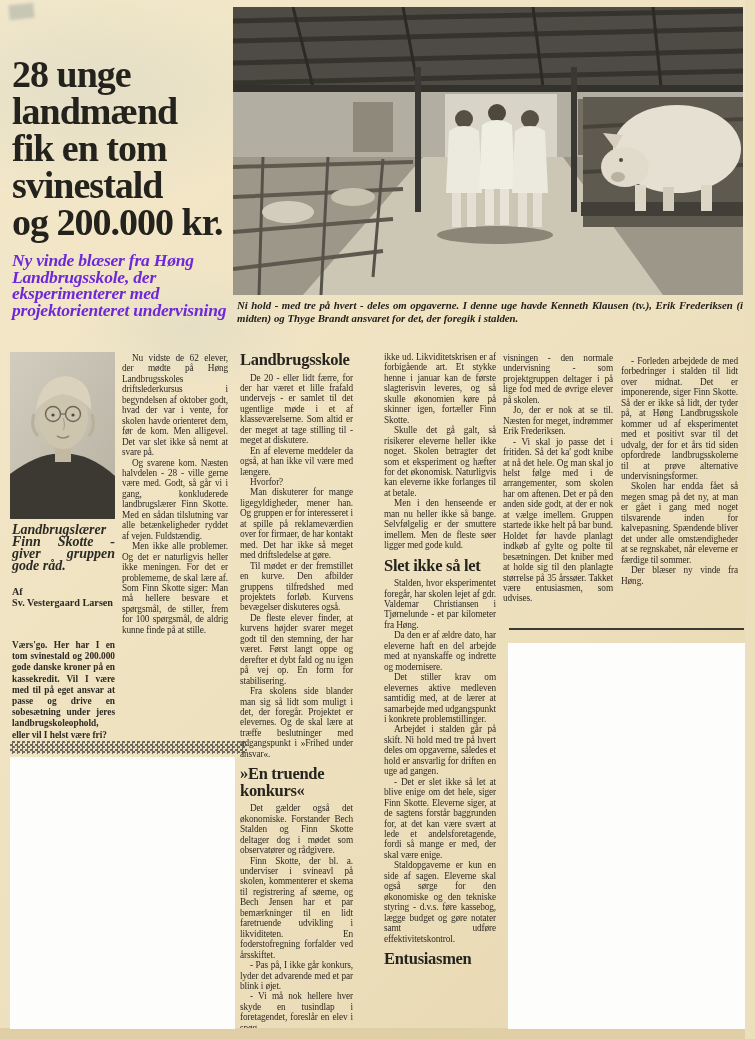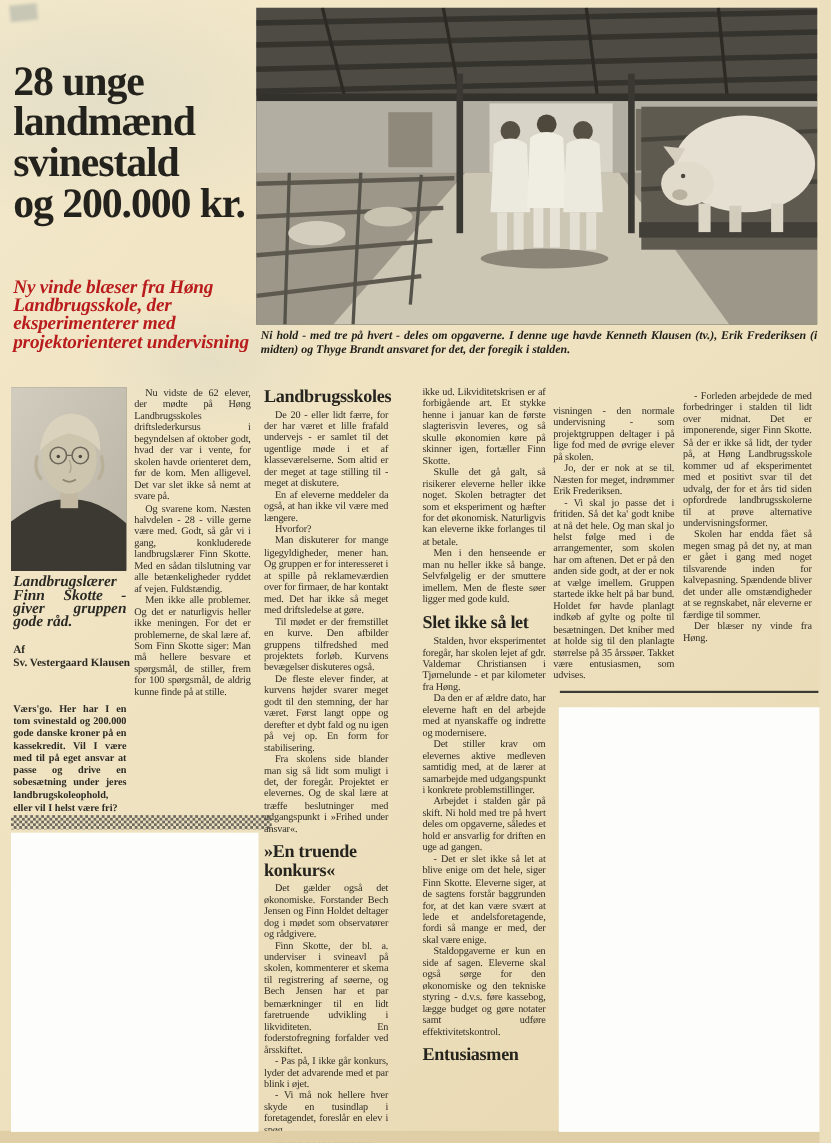--- a/index.html
+++ b/index.html
@@ -18,21 +18,21 @@
   }
   .smudge{position:absolute;left:9px;top:4px;width:25px;height:15px;background:#98a29d;opacity:.45;filter:blur(1.5px);transform:rotate(-6deg);}
   .edge-bottom{position:absolute;left:0;top:1028px;width:755px;height:11px;background:#e0cfa6;}
   .edge-right{position:absolute;left:745px;top:0;width:10px;height:1039px;background:#ecdfbd;}
 
   
   .headline{position:absolute;left:12px;top:56px;width:226px;color:#24221d;}
   .hl-line{font-weight:bold;font-size:38px;line-height:37px;letter-spacing:-1px;}
   .subhead{position:absolute;left:12px;top:252px;width:233px;
     font-weight:bold;font-style:italic;font-size:17.5px;line-height:16.5px;
-    letter-spacing:-0.2px;color:#b91c1c;}
+    letter-spacing:-0.2px;color:#6d28d9;}
 
   
   .photo-main{position:absolute;left:233px;top:7px;width:510px;height:288px;background:#8d897f;box-shadow:0 0 0 1px #6d695f inset;}
   .photo-caption{position:absolute;left:237px;top:299px;width:506px;
     font-weight:bold;font-style:italic;font-size:10.8px;line-height:13px;
     text-align:justify;color:#23211c;}
 
   
   .photo-portrait{position:absolute;left:10px;top:352px;width:105px;height:166px;background:#c9c4b6;box-shadow:0 0 0 1px #8a8577 inset;}
   .cap1{position:absolute;left:12px;top:524px;width:103px;
@@ -45,41 +45,42 @@
   .col{position:absolute;font-size:9.3px;line-height:10.45px;letter-spacing:-0.12px;
     text-align:justify;color:#2e2b25;}
   .col p{margin:0;}
   .col p.ind{text-indent:10px;}
   .col .sec{font-weight:bold;font-size:16.5px;line-height:16.5px;letter-spacing:-0.3px;margin:7px 0 4px;text-align:left;color:#26241e;}
   .col .sec.first{margin-top:0;}
   .q{}
   #c2{left:122px;top:353px;width:106px;}
   #c3{left:240px;top:352px;width:113px;}
   #c4{left:384px;top:352px;width:112px;}
-  #c5{left:503px;top:353px;width:110px;margin-top:16px;}
+  #c5{left:503px;top:353px;width:110px;}
   #c6{left:621px;top:356px;width:117px;}
 
   
   .halftone{position:absolute;left:10px;top:741px;width:237px;height:13px;
     background:repeating-conic-gradient(#4c4b46 0% 25%, rgba(0,0,0,0) 0% 50%);
     background-size:5px 5px;opacity:.8;z-index:5;}
   .wbox{position:absolute;background:#fdfdfb;z-index:6;}
   .wbox.bl{left:10px;top:757px;width:225px;height:272px;}
   .wbox.br{left:508px;top:643px;width:237px;height:386px;}
   .endrule{position:absolute;left:509px;top:628px;width:235px;height:2px;background:#3c3a34;z-index:7;}
 </style>
 </head>
 <body>
 
 <div class="page"></div>
 <div class="smudge"></div>
 
 <div class="headline">
   <div class="hl-line">28 unge</div>
   <div class="hl-line">landmænd</div>
+  <div class="hl-line">fik en tom</div>
   <div class="hl-line">svinestald</div>
   <div class="hl-line">og 200.000 kr.</div>
 </div>
 <div class="subhead">Ny vinde blæser fra Høng Landbrugsskole, der eksperimenterer med projektorienteret undervisning</div>
 
 <div class="photo-main">
   <svg viewBox="0 0 510 288" width="510" height="288">
     <rect width="510" height="288" fill="#a29e93"></rect>
 
     <rect width="510" height="80" fill="#4e4b44"></rect>
@@ -163,41 +164,41 @@
     <path d="M50.5,62 h5" stroke="#6c665a" stroke-width="1.2"></path>
     <circle cx="43" cy="63" r="1.6" fill="#4c463c"></circle>
     <circle cx="63" cy="63" r="1.6" fill="#4c463c"></circle>
     <path d="M47,84 q6,4 12,0" stroke="#8f8671" stroke-width="1.6" fill="none"></path>
     <path d="M53,66 q3,8 0,12" stroke="#b1a78e" stroke-width="1.3" fill="none"></path>
   </svg>
 </div>
 <div class="cap1">Landbrugslærer Finn Skotte - giver gruppen gode råd.</div>
 <div class="byline">
   <div>Af</div>
-  <div>Sv. Vestergaard Klausen</div>
+  <div>Sv. Vestergaard Larsen</div>
 </div>
 <div class="intro">Værs'go. Her har I en tom svinestald og 200.000 gode danske kroner på en kassekredit. Vil I være med til på eget ansvar at passe og drive en sobesætning under jeres landbrugskoleophold, eller vil I helst være fri?</div>
 
 <div class="col" id="c2">
   <p class="ind">Nu vidste de 62 elever, der mødte på Høng Landbrugsskoles driftslederkursus i begyndelsen af oktober godt, hvad der var i vente, for skolen havde orienteret dem, før de kom. Men alligevel. Det var slet ikke så nemt at svare på.</p>
   <p class="ind">Og svarene kom. Næsten halvdelen - 28 - ville gerne være med. Godt, så går vi i gang, konkluderede landbrugslærer Finn Skotte. Med en sådan tilslutning var alle betænkeligheder ryddet af vejen. Fuldstændig.</p>
   <p class="ind">Men ikke alle problemer. Og det er naturligvis heller ikke meningen. For det er problemerne, de skal lære af. Som Finn Skotte siger: Man må hellere besvare et spørgsmål, de stiller, frem for 100 spørgsmål, de aldrig kunne finde på at stille.</p>
 </div>
 
 <div class="col" id="c3">
-  <div class="sec first">Landbrugsskoles</div>
+  <div class="sec first">Landbrugsskole</div>
   <p class="ind">De 20 - eller lidt færre, for der har været et lille frafald undervejs - er samlet til det ugentlige møde i et af klasseværelserne. Som altid er der meget at tage stilling til - meget at diskutere.</p>
   <p class="ind">En af eleverne meddeler da også, at han ikke vil være med længere.</p>
   <p class="ind q">Hvorfor?</p>
   <p class="ind">Man diskuterer for mange ligegyldigheder, mener han. Og gruppen er for interesseret i at spille på reklameværdien over for firmaer, de har kontakt med. Det har ikke så meget med driftsledelse at gøre.</p>
   <p class="ind">Til mødet er der fremstillet en kurve. Den afbilder gruppens tilfredshed med projektets forløb. Kurvens bevægelser diskuteres også.</p>
   <p class="ind">De fleste elever finder, at kurvens højder svarer meget godt til den stemning, der har været. Først langt oppe og derefter et dybt fald og nu igen på vej op. En form for stabilisering.</p>
   <p class="ind">Fra skolens side blander man sig så lidt som muligt i det, der foregår. Projektet er elevernes. Og de skal lære at træffe beslutninger med udgangspunkt i »Frihed under ansvar«.</p>
   <div class="sec">»En truende konkurs«</div>
-  <p class="ind">Det gælder også det økonomiske. Forstander Bech Jensen og Finn Holdet deltager dog i mødet som observatører og rådgivere.</p>
+  <p class="ind">Det gælder også det økonomiske. Forstander Bech Stalden og Finn Skotte deltager dog i mødet som observatører og rådgivere.</p>
   <p class="ind">Finn Skotte, der bl. a. underviser i svineavl på skolen, kommenterer et skema til registrering af søerne, og Bech Jensen har et par bemærkninger til en lidt faretruende udvikling i likviditeten. En foderstofregning forfalder ved årsskiftet.</p>
   <p class="ind">- Pas på, I ikke går konkurs, lyder det advarende med et par blink i øjet.</p>
   <p class="ind">- Vi må nok hellere hver skyde en tusindlap i foretagendet, foreslår en elev i spøg.</p>
   <p class="ind">Så galt ser det imidlertid</p>
 </div>
 
 <div class="col" id="c4">
   <p>ikke ud. Likviditetskrisen er af forbigående art. Et stykke henne i januar kan de første slagterisvin leveres, og så skulle økonomien køre på skinner igen, fortæller Finn Skotte.</p>
   <p class="ind">Skulle det gå galt, så risikerer eleverne heller ikke noget. Skolen betragter det som et eksperiment og hæfter for det økonomisk. Naturligvis kan eleverne ikke forlanges til at betale.</p>
   <p class="ind">Men i den henseende er man nu heller ikke så bange. Selvfølgelig er der smuttere imellem. Men de fleste søer ligger med gode kuld.</p>

